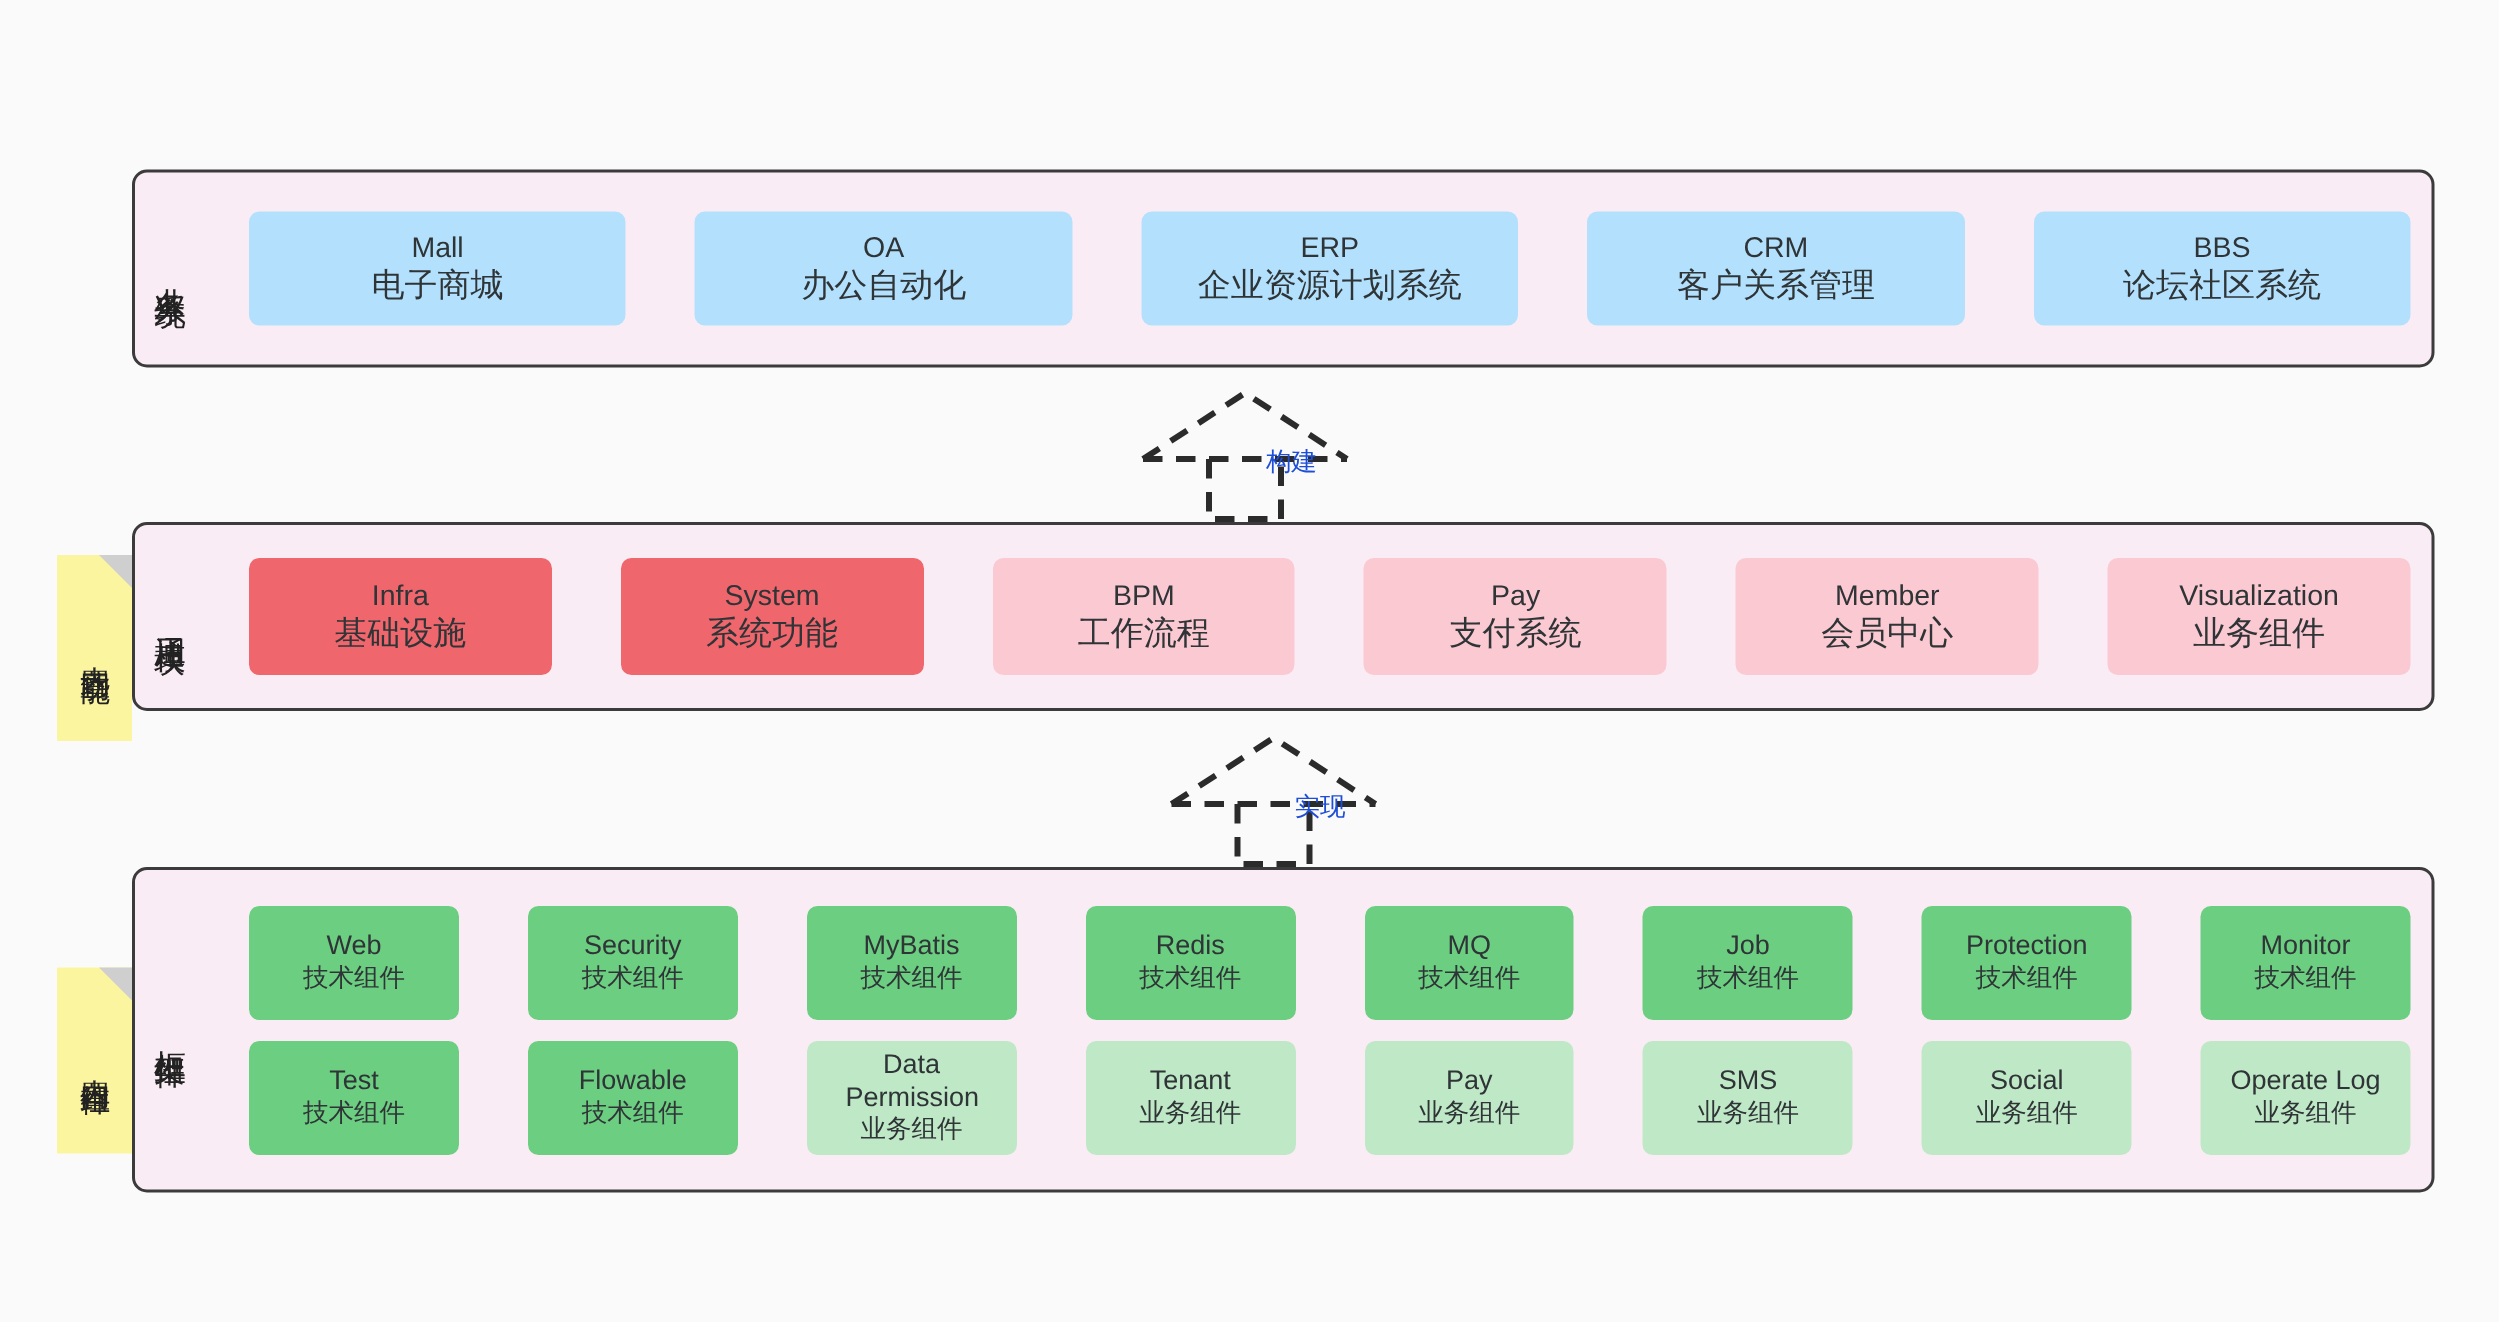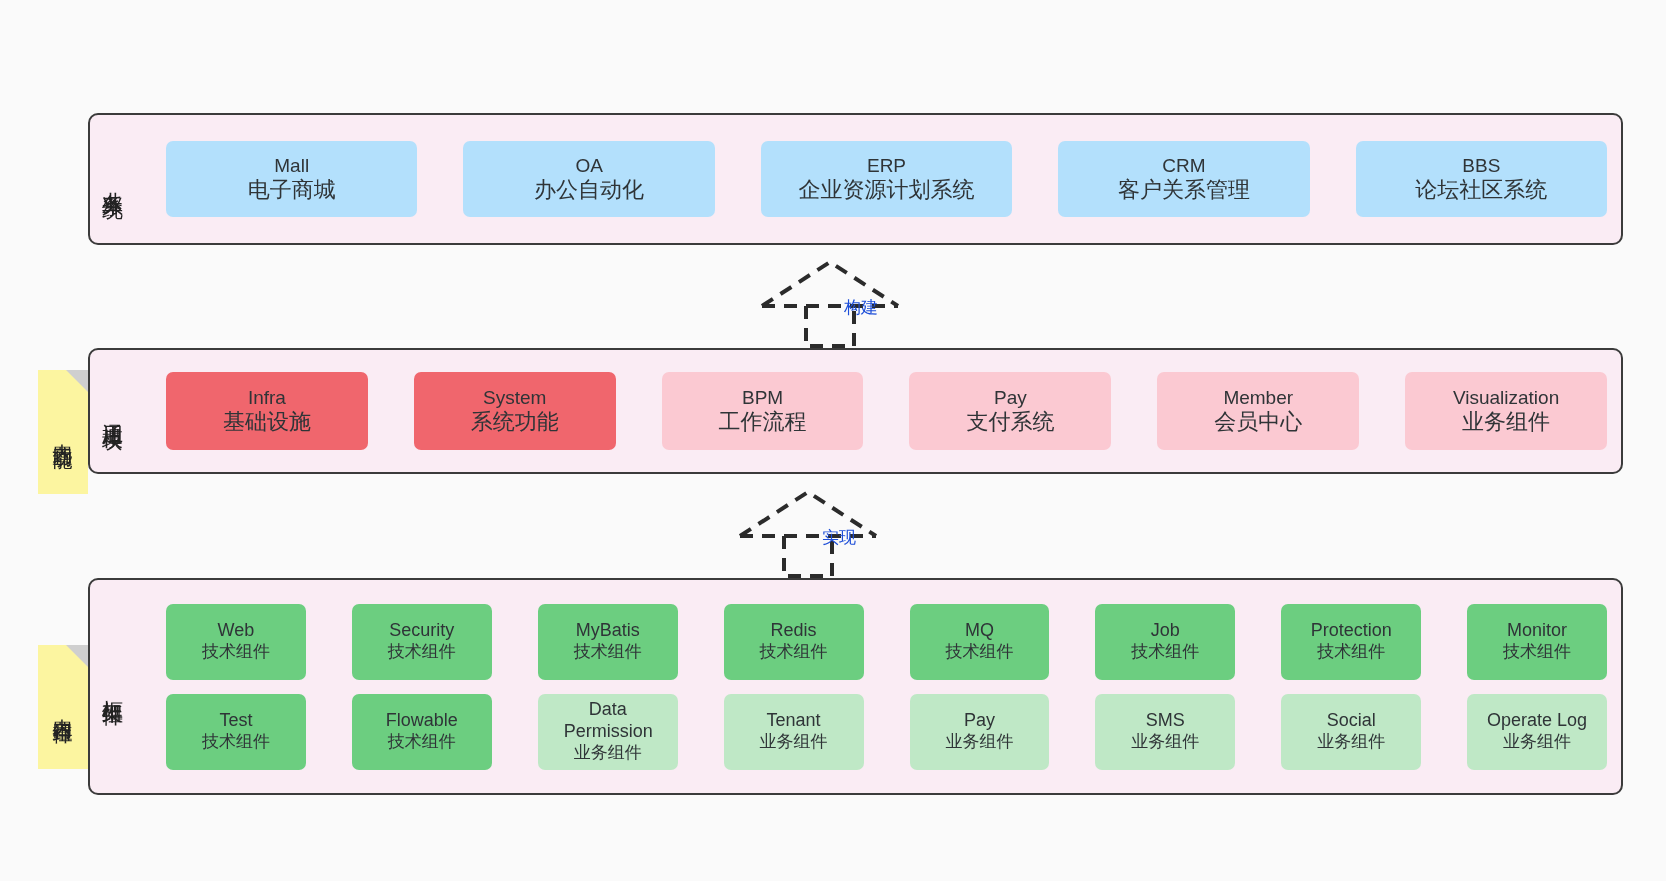--- a/index.html
+++ b/index.html
@@ -231,21 +231,21 @@
           <div class="box h-mod c-pink">
             <span class="en">Visualization</span>
             <span class="cn">业务组件</span>
           </div>
         </div>
 
       </div>
     </div>
   </div>
 
-  <div class="connector" style="left:738px;top:488px;width:140px;height:90px;">
+  <div class="connector" style="left:779px;top:488px;width:140px;height:90px;">
     <svg width="140" height="90" viewBox="0 0 140 90">
       <path d="M 2 48 L 70 4 L 138 48" fill="none" stroke="#2b2b2b" stroke-width="4" stroke-dasharray="13,9" stroke-linecap="butt"></path>
       <path d="M 2 48 L 138 48" fill="none" stroke="#2b2b2b" stroke-width="4" stroke-dasharray="13,9"></path>
       <path d="M 46 48 L 46 88 L 94 88 L 94 48" fill="none" stroke="#2b2b2b" stroke-width="4" stroke-dasharray="13,9"></path>
     </svg>
     <span class="conn-label" style="left:48px;top:38px;">实现</span>
   </div>
 
   <div class="note" style="left:38px;top:645px;width:50px;height:124px;">
     <span class="fold"></span>

